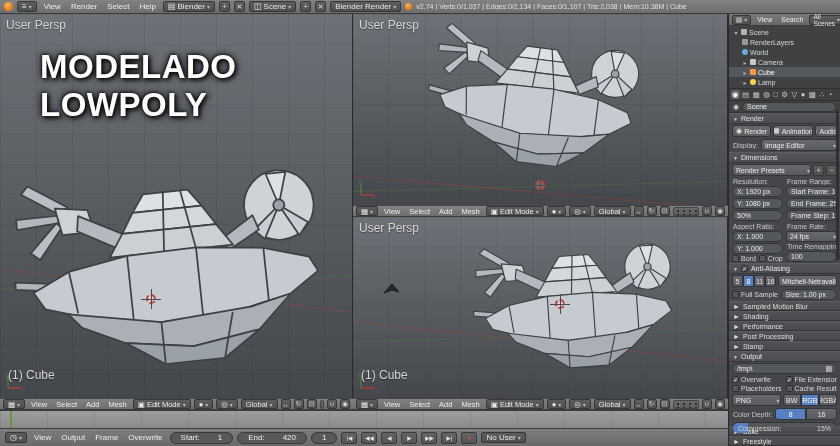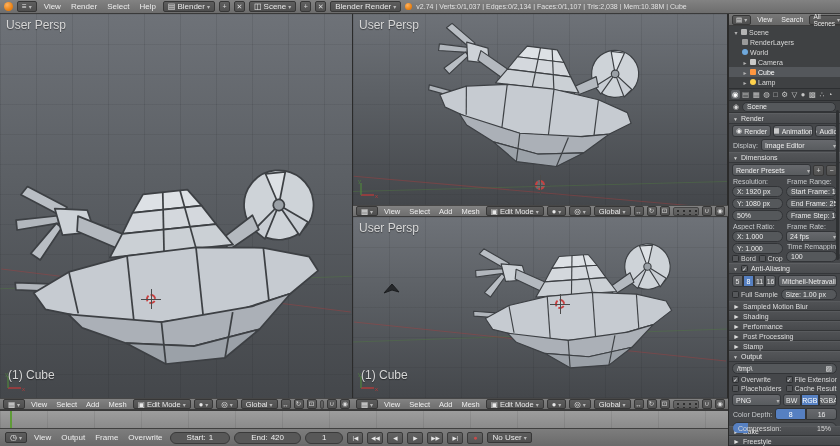--- a/index.html
+++ b/index.html
@@ -48,21 +48,21 @@
   .ldots{width:30px;height:9px;border:1px solid #444;border-radius:2px;background:
     radial-gradient(circle,#2e2e2e 1px,transparent 1.2px) 1px 1px/6px 4px,linear-gradient(#6a6a6a,#5c5c5c)}
 
   
   .tl-track{position:absolute;left:0;top:410px;width:728px;height:18px;border-top:1px solid #393939;background:
     repeating-linear-gradient(to right, rgba(0,0,0,.08) 0 1px, transparent 1px 47px),linear-gradient(#9d9d9d,#8b8b8b)}
   .curframe{position:absolute;left:10px;top:0;width:2px;height:100%;background:#5f9b38}
   .tl-header{position:absolute;left:0;top:428px;width:728px;height:18px;background:linear-gradient(#7d7d7d,#6a6a6a);
     border-top:1px solid #404040;display:flex;align-items:center;gap:4px;padding:0 5px;font-size:8px;white-space:nowrap}
   .fld{background:#585858;border:1px solid #3a3a3a;border-radius:7px;height:12px;display:inline-flex;align-items:center;
-    gap:3px;padding:0 16px;color:#efefef}
+    gap:18px;padding:0 10px;color:#efefef}
   .mbtn{width:16px;height:12px;border:1px solid #3a3a3a;border-radius:2px;background:linear-gradient(#646464,#555);
     display:inline-flex;align-items:center;justify-content:center;font-size:5.5px;color:#e7e7e7}
   .rec{color:#c84b4b;font-size:7px}
 
   
   .props{position:absolute;left:728px;top:14px;width:112px;height:432px;background:#45474a;border-left:1px solid #2a2a2a;
     overflow:hidden;font-size:7px;color:#d9d9d9}
   .out-header{height:12px;display:flex;align-items:center;gap:3px;padding:0 3px;background:linear-gradient(#787878,#686868);border-bottom:1px solid #3c3c3c}
   .out-header .dd{height:10px;font-size:6.5px;padding:0 3px}
   .out-body{background:#3f4143;border-bottom:1px solid #2d2f31;padding:1px 0}
@@ -178,20 +178,21 @@
       <span class="car">▾</span>
     </span>
     <span class="blogo" style="width:7px;height:7px"></span>
     <span class="stats">v2.74 | Verts:0/1,037 | Edges:0/2,134 | Faces:0/1,107 | Tris:2,038 | Mem:10.38M | Cube</span>
   </div>
 
   <div class="vp vp-main">
     <div class="axline" style="top:268px;background:#4f7d3f;transform:rotate(-2deg)"></div>
     <div class="axline" style="top:276px;background:#b23b3b;transform:rotate(7deg)"></div>
     <div class="vp-label" style="left:6px;top:4px">User Persp</div>
+    <div class="overlay-title">MODELADO LOWPOLY</div>
     <svg class="ship" viewBox="0 0 260 200" style="left:8px;top:128px;width:330px;height:248px;transform:rotate(-6deg)">
         <use href="#ship"></use>
       </svg>
     <div class="cursor3d" style="left:146px;top:280px"></div>
     <svg class="gizmo" width="24" height="20" viewBox="0 0 24 20">
         <use href="#gizmo"></use>
       </svg>
     <div class="vp-label" style="left:8px;bottom:16px">(1) Cube</div>
   </div>
 

